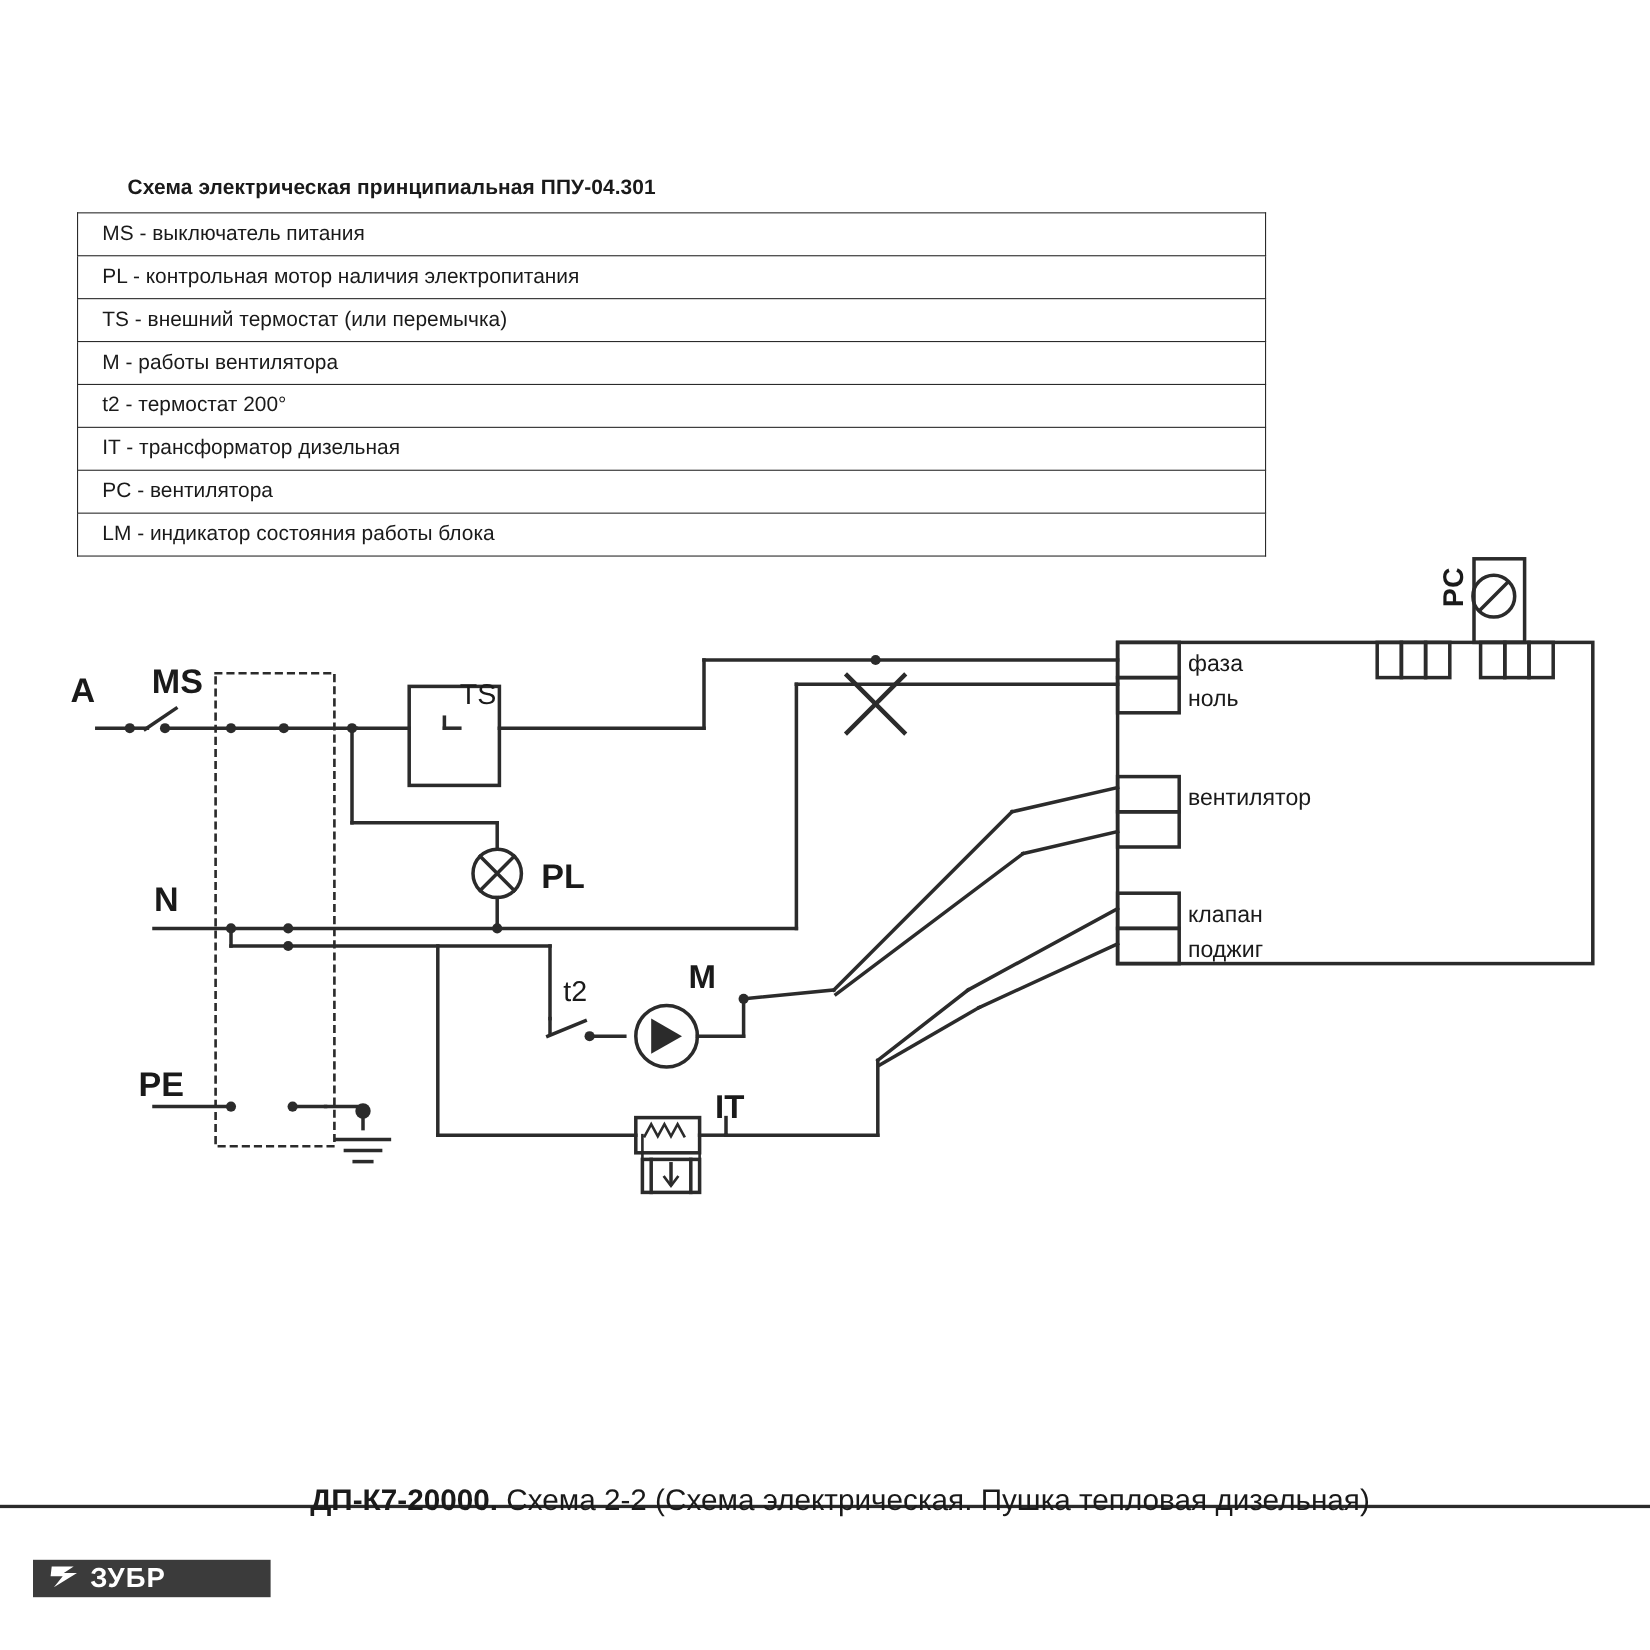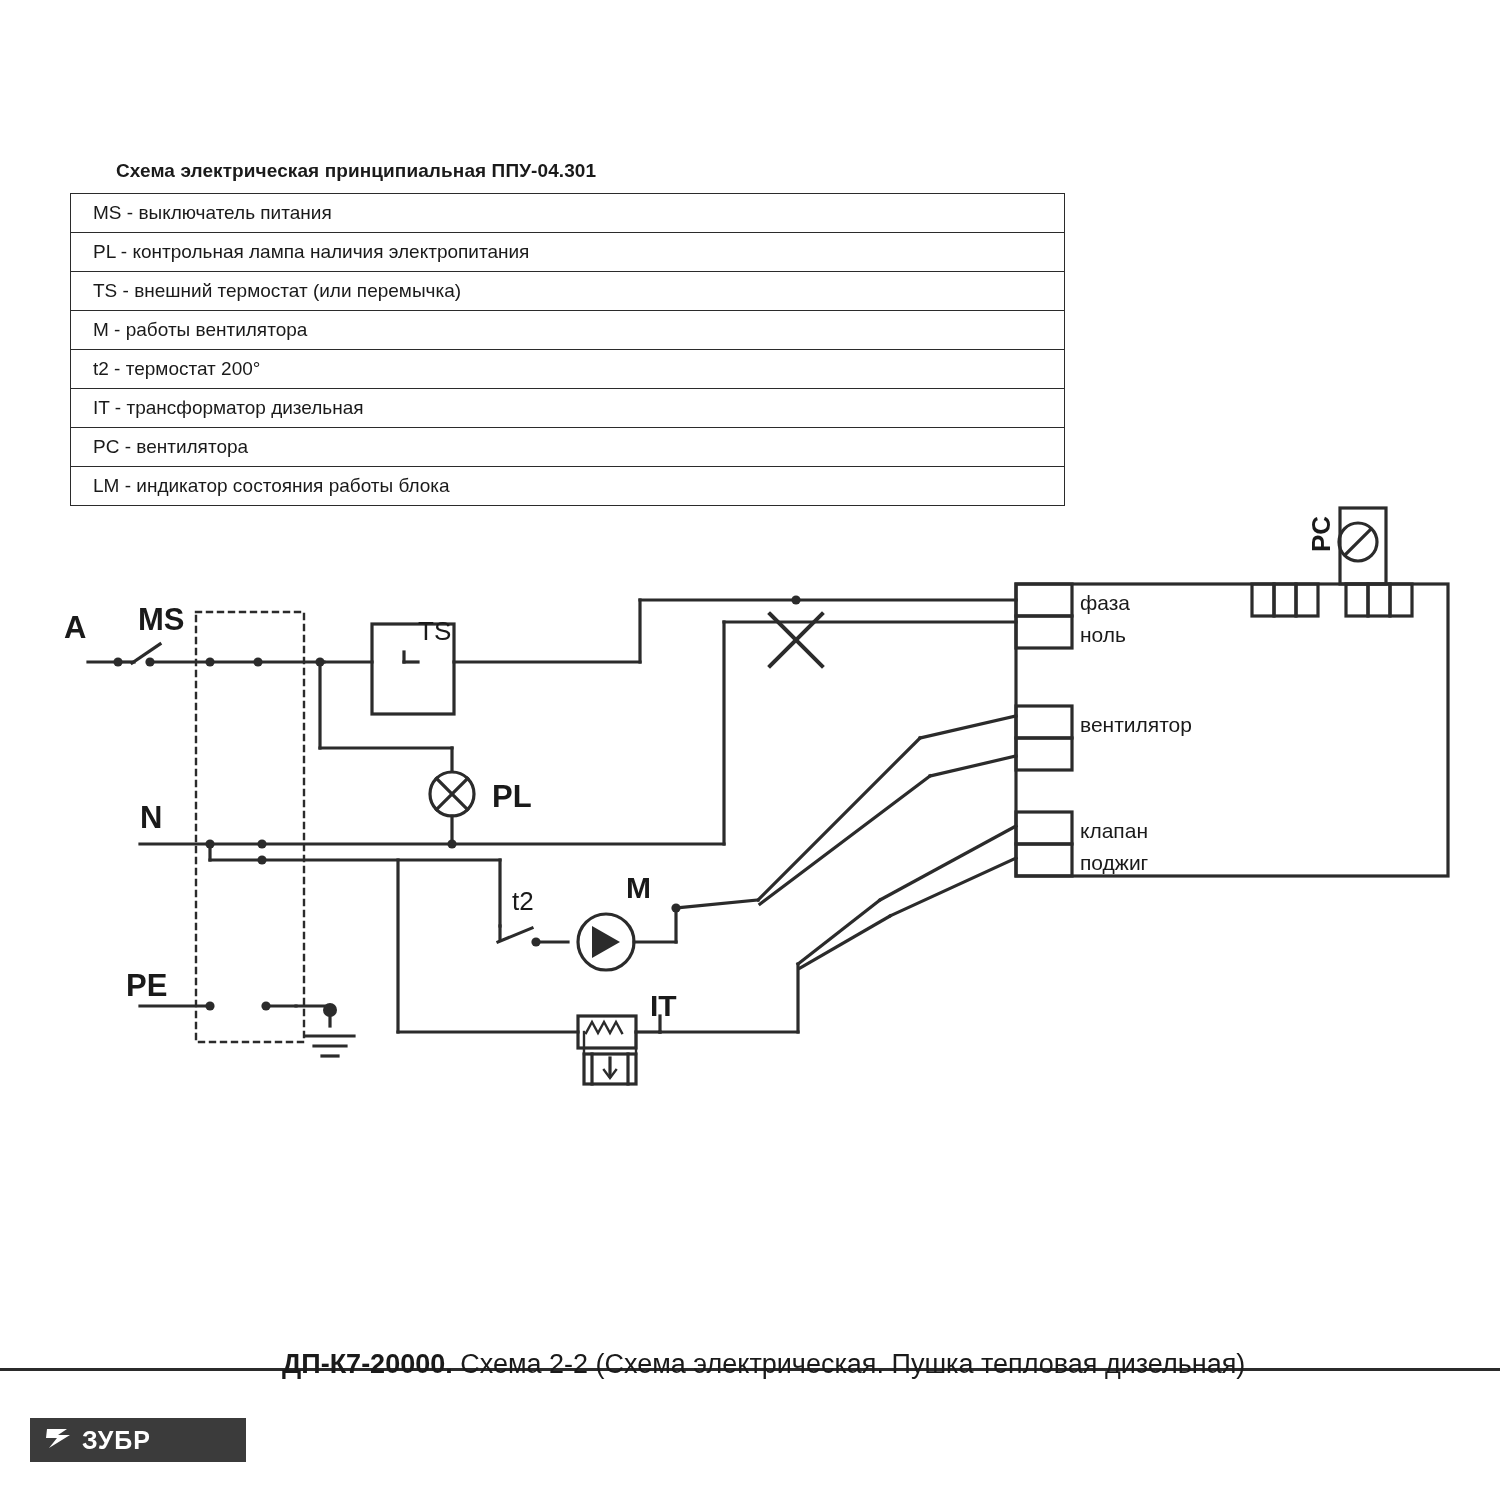--- a/index.html
+++ b/index.html
@@ -5,33 +5,33 @@
   html,body{margin:0;padding:0;}
   body{
     width:1500px;height:1500px;background:#ffffff;position:relative;
     font-family:"Liberation Sans", sans-serif;color:#1a1a1a;overflow:hidden;
   }
   
   #legend-title{
     position:absolute;left:72px;top:160px;font-size:19px;font-weight:bold;letter-spacing:0.1px;margin-left:44px;
   }
   #legend-table{
-    position:absolute;left:70px;top:193px;width:995px;border-collapse:collapse;
+    position:absolute;left:70px;top:193px;width:1081px;border-collapse:collapse;
   }
   #legend-table td{
     border:1.5px solid #2b2b2b;height:38px;padding:0 0 0 22px;font-size:19px;vertical-align:middle;
     white-space:nowrap;
   }
   
   #schematic{position:absolute;left:0;top:480px;width:1500px;height:640px;}
   #schematic svg{display:block;}
   
   #footer-rule{position:absolute;left:0;top:1368px;width:1500px;height:3px;background:#2b2b2b;}
   #logo{
-    position:absolute;left:30px;top:1418px;width:216px;height:44px;background:#3b3b3b;
+    position:absolute;left:30px;top:1418px;width:216px;height:34px;background:#3b3b3b;
     display:flex;align-items:center;
   }
   #logo .arrow{margin-left:14px;}
   #logo .brand{
     color:#ffffff;font-size:25px;font-weight:bold;letter-spacing:1px;margin-left:8px;
   }
   #footer-text{
     position:absolute;left:282px;top:1349px;font-size:27px;white-space:nowrap;
   }
   #footer-text b{font-weight:bold;}
@@ -40,21 +40,21 @@
 <body>
 
 <div id="legend-title">Схема электрическая принципиальная ППУ-04.301</div>
 
 <table id="legend-table">
   <tbody>
     <tr>
         <td>MS - выключатель питания</td>
       </tr>
     <tr>
-        <td>PL - контрольная лампа наличия электропитания</td>
+        <td>PL - контрольная мотор наличия электропитания</td>
       </tr>
     <tr>
         <td>TS - внешний термостат (или перемычка)</td>
       </tr>
     <tr>
         <td>M - работы вентилятора</td>
       </tr>
     <tr>
         <td>t2 - термостат 200°</td>
       </tr>

